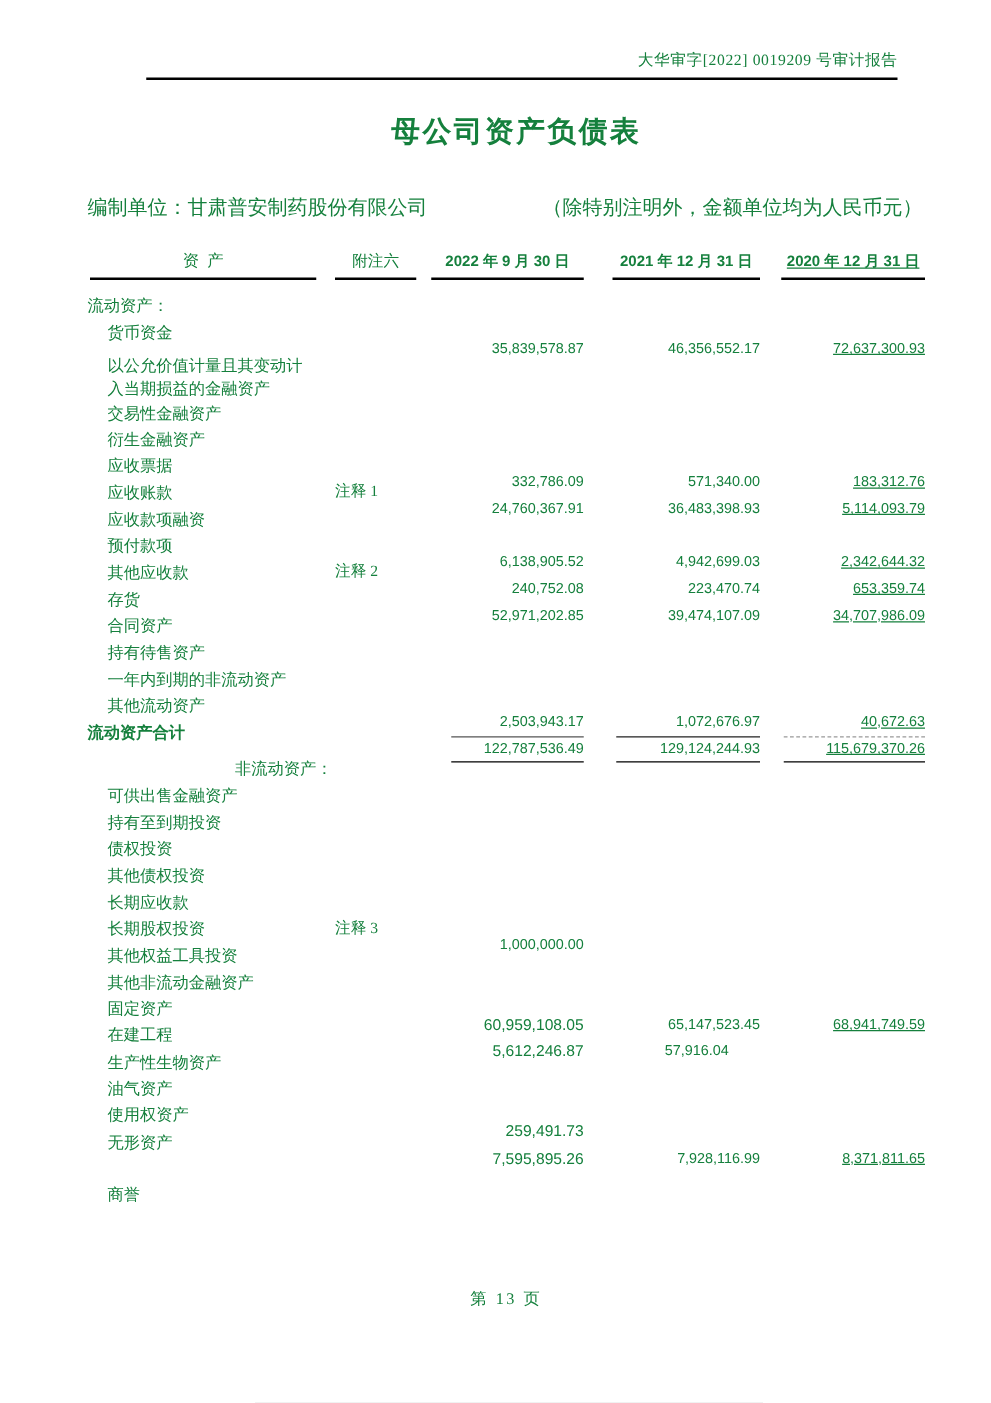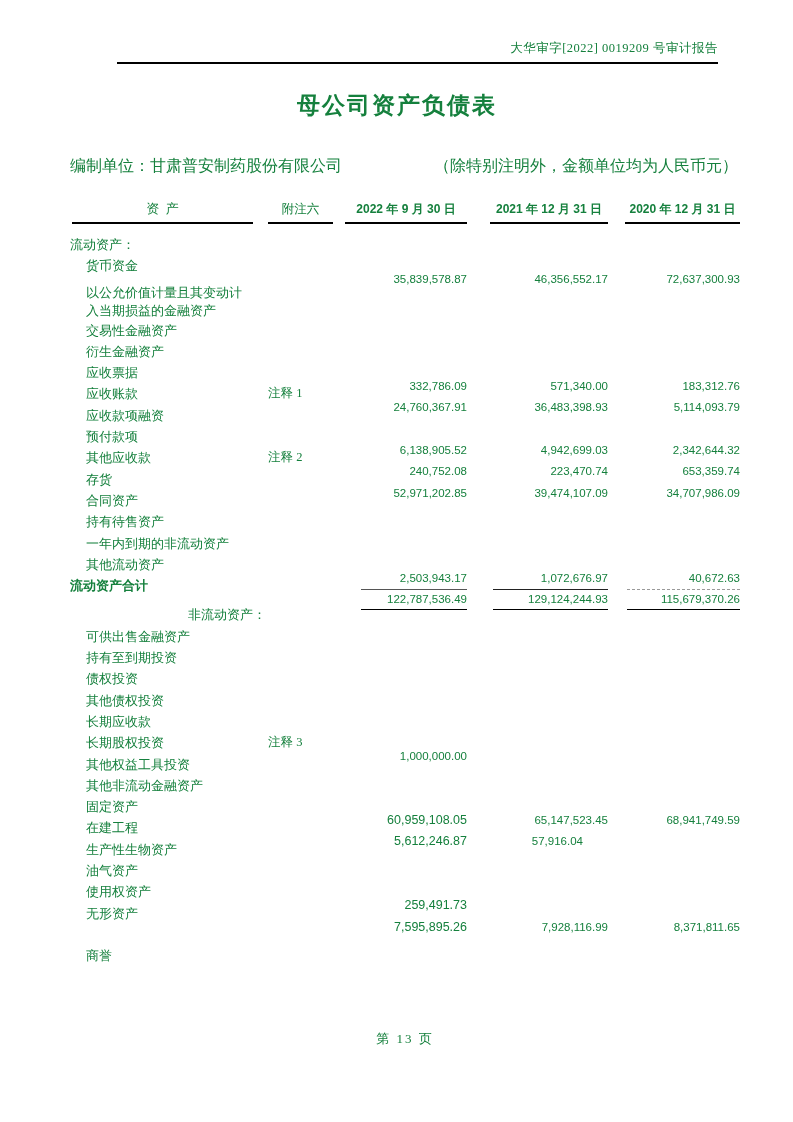--- a/index.html
+++ b/index.html
@@ -10,35 +10,35 @@
     overflow:hidden;
   }
   *{box-sizing:border-box;}
   
   .doc-header{
     position:absolute;left:117px;top:40px;width:601px;
     text-align:right;font-size:12.5px;letter-spacing:.5px;
     padding-bottom:5px;border-bottom:2.5px solid #000;
   }
   .title{
-    position:absolute;left:62px;top:90px;width:670px;margin:0;
+    position:absolute;left:78px;top:90px;width:670px;margin:0;
     text-align:center;font-size:23px;font-weight:bold;letter-spacing:2px;
   }
   .info-row{
     position:absolute;left:70px;top:156px;width:668px;
     display:flex;justify-content:space-between;font-size:16px;
   }
   
   .table{position:absolute;left:70px;top:194px;width:670px;}
   .c{flex:0 0 auto;}
   .c-label{width:196px;}
   .c-note{width:67px;padding-left:2px;font-size:12.5px;}
   .c-v1{width:134px;}
   .c-v2{width:141px;}
-  .c-v3{width:132px;}
+  .c-v3{width:132px;text-decoration:underline;}
   .thead{display:flex;font-size:13px;height:30px;}
   .thead .c{display:flex;align-items:flex-end;}
   .hu{display:inline-block;border-bottom:2px solid #000;padding-bottom:4px;text-align:center;white-space:pre;}
   .hu-label{width:181px;margin-left:2px;}
   .hu-note{width:66px;}
   .thead .c-v1,.thead .c-v2,.thead .c-v3{justify-content:flex-end;}
   .hu-v1{width:122px;}
   .hu-v2{width:118px;}
   .hu-v3{width:115px;}
   .hu-date{font-family:"Liberation Sans","Liberation Serif",sans-serif;font-weight:bold;font-size:12px;}

